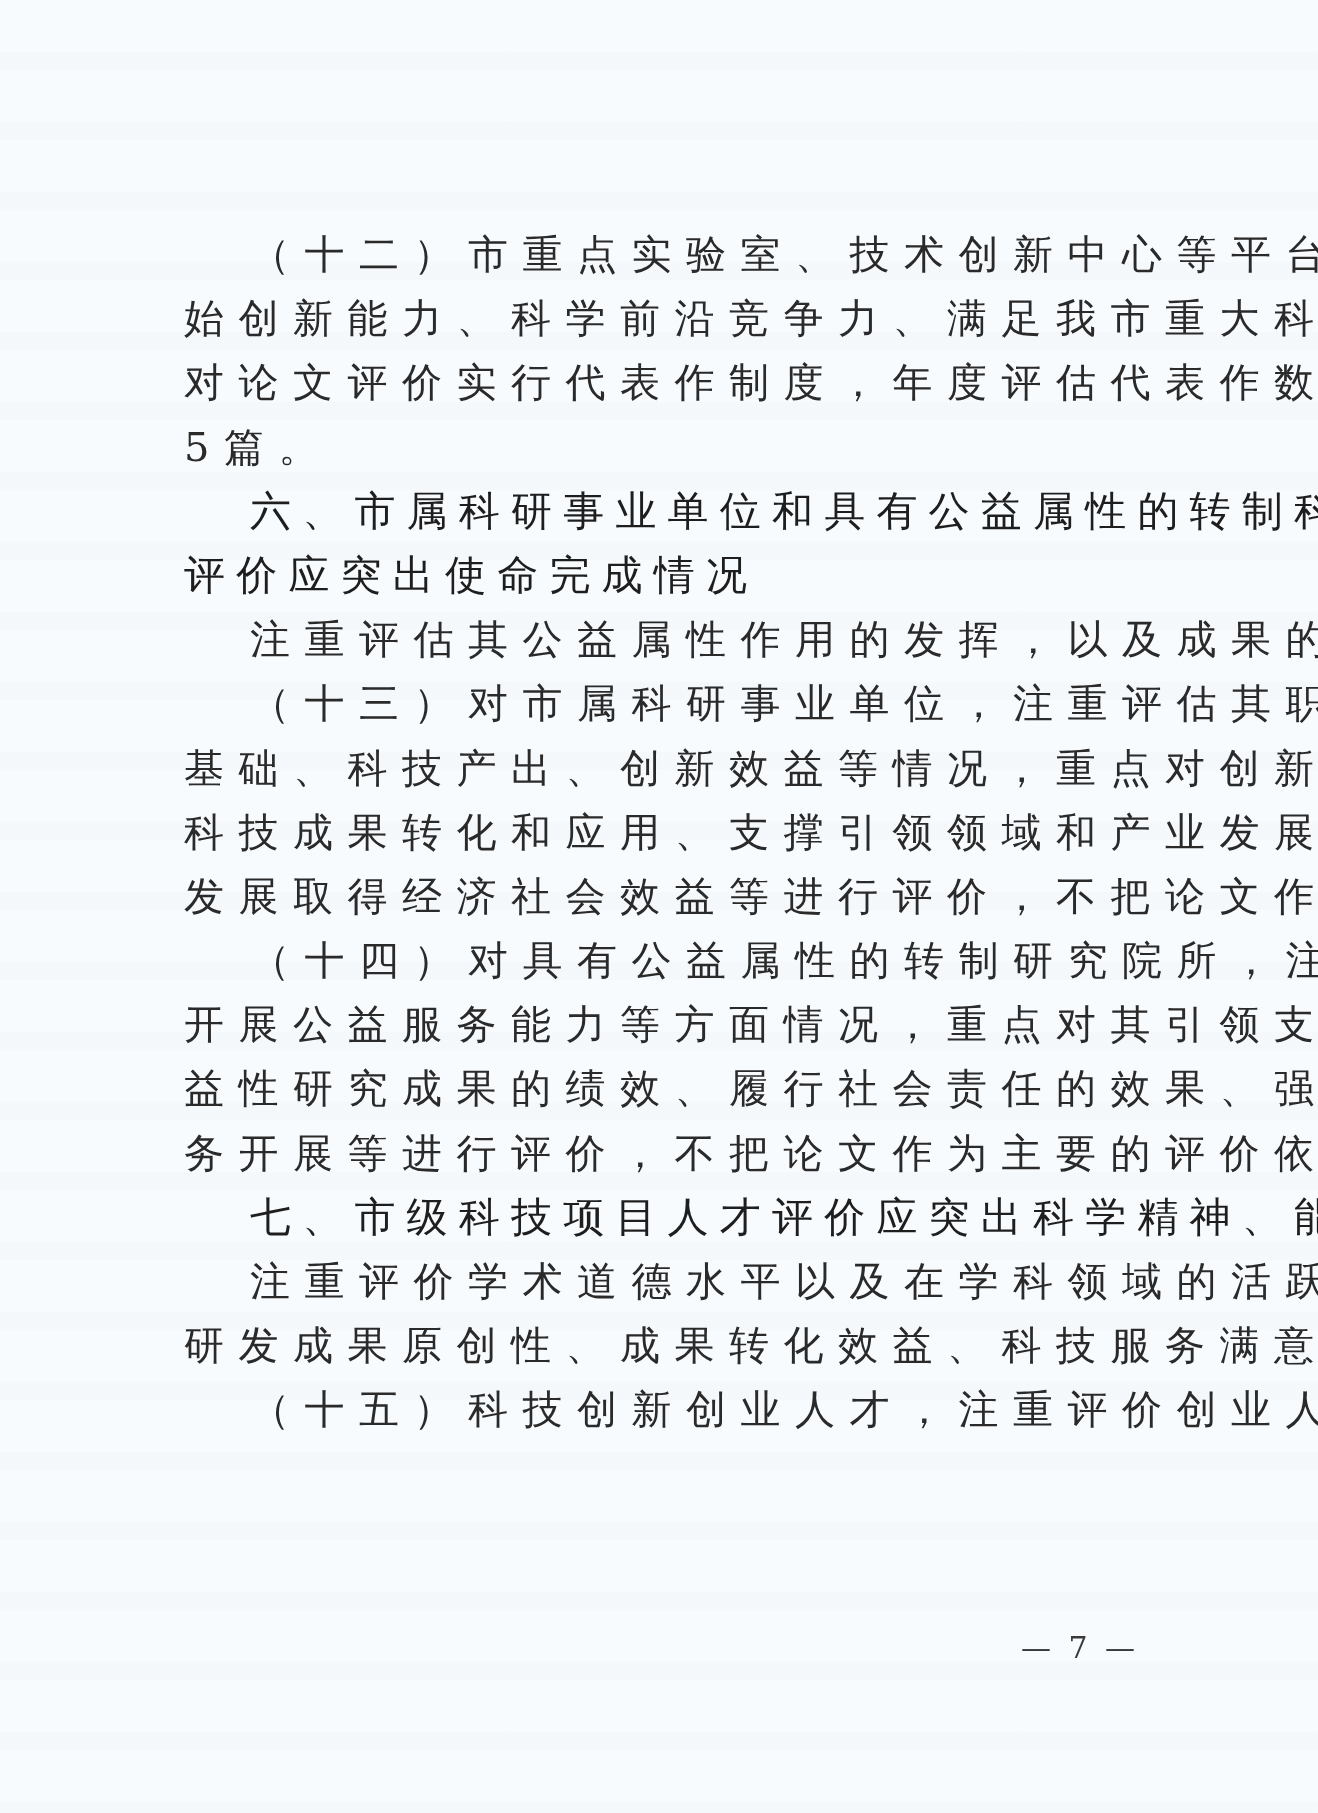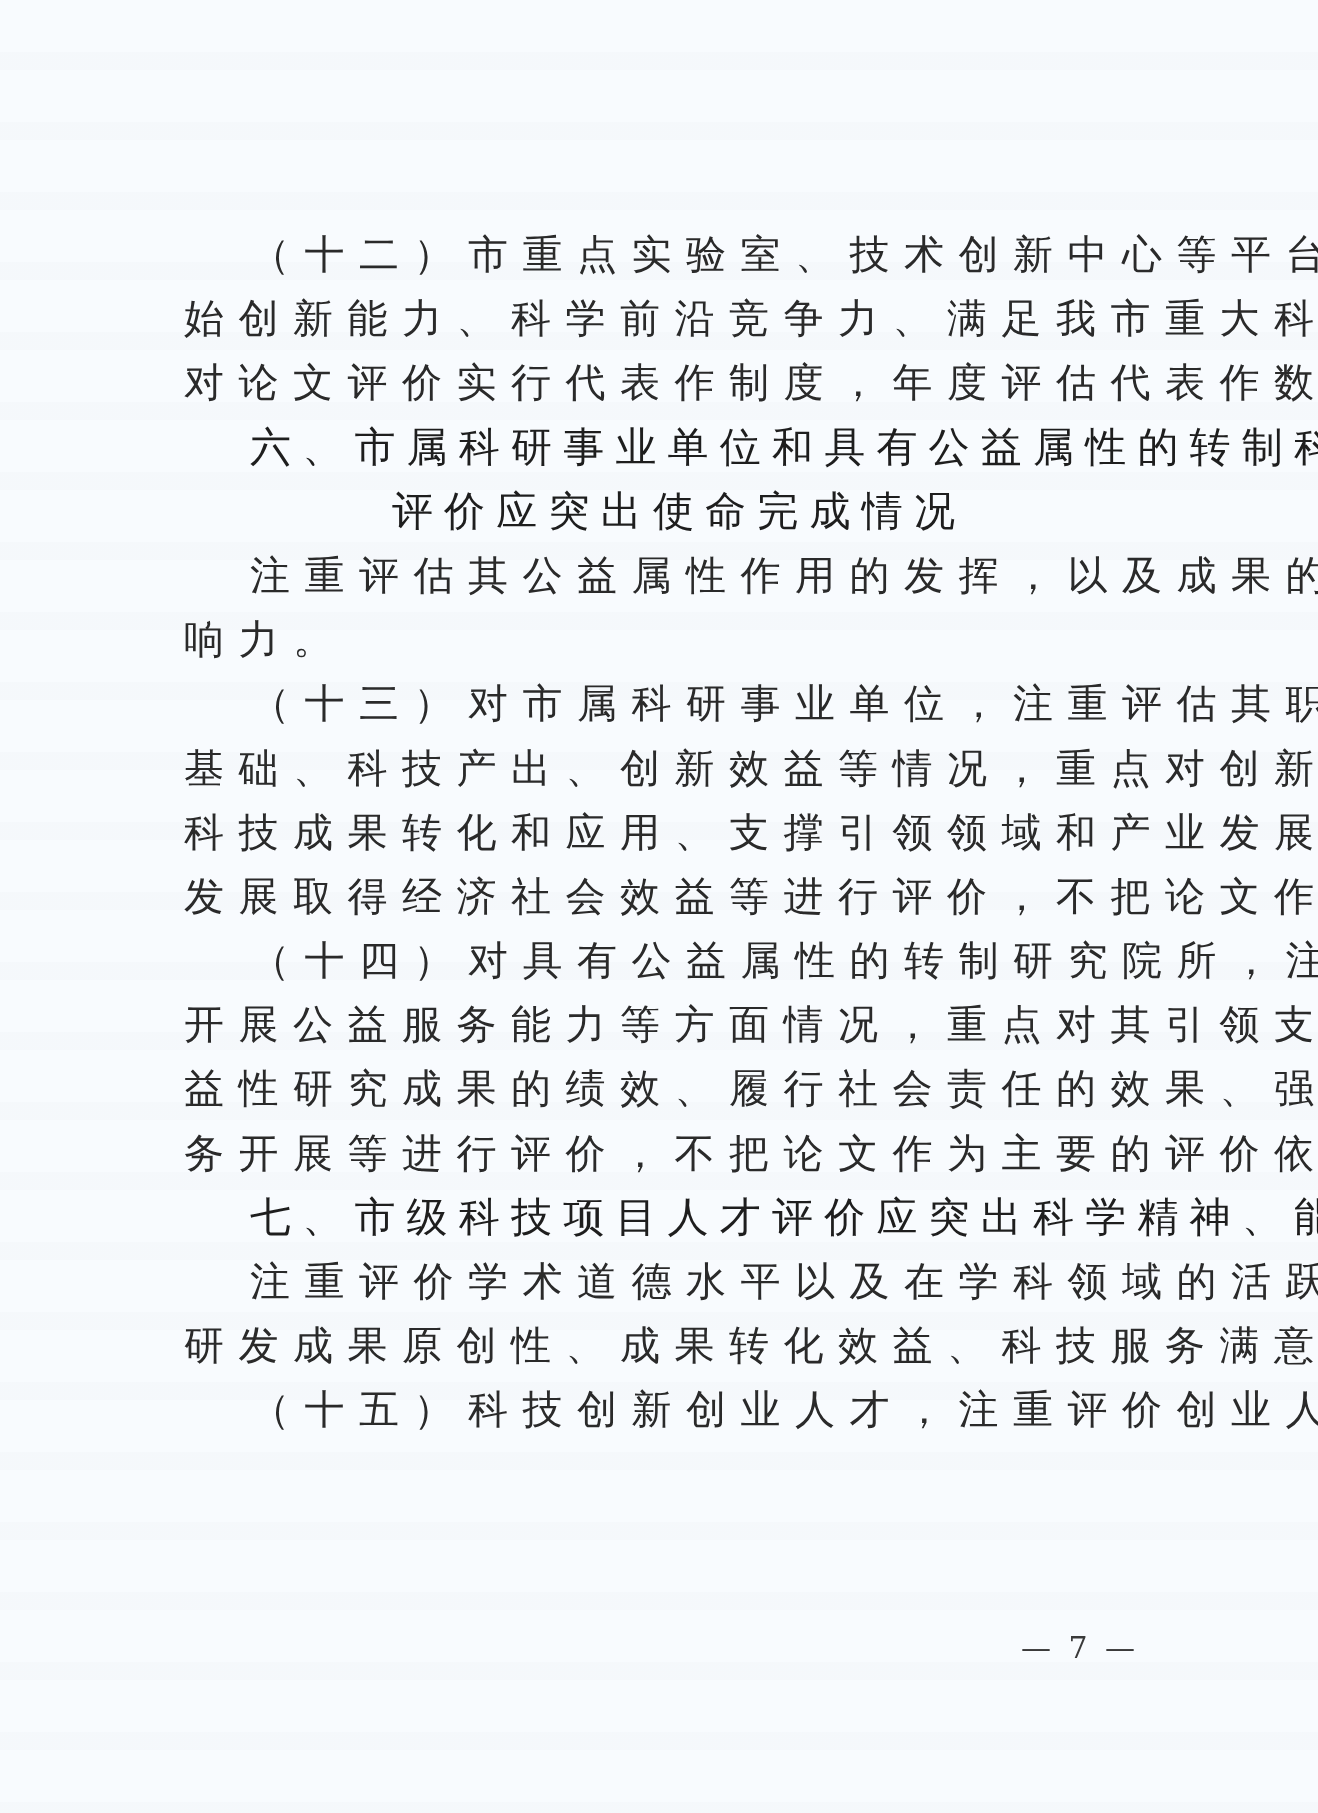--- a/index.html
+++ b/index.html
@@ -42,21 +42,20 @@
       font-family: "DejaVu Sans", "Liberation Sans", sans-serif;
       font-size: 41px;
       letter-spacing: 11.2px;
       color: #1e1e1e;
     }
     .line.heading.indent {
       padding-left: 66px;
     }
     .line.heading.cont {
       padding-left: 0;
-      text-align: center;
     }
     .page-number {
       position: absolute;
       left: 1020px;
       top: 1630px;
       width: 120px;
       font-family: "DejaVu Serif", "Liberation Serif", serif;
       font-size: 30px;
       color: #3a3a3a;
       text-align: center;
@@ -73,26 +72,26 @@
 </head>
 <body>
 
 <div class="page">
   <div class="bleed"></div>
 
   <div class="text-block">
     <div class="line indent">（十二）市重点实验室、技术创新中心等平台，注重评估原</div>
     <div class="line">始创新能力、科学前沿竞争力、满足我市重大科技需求的能力等。</div>
     <div class="line">对论文评价实行代表作制度，年度评估代表作数量原则上不超过</div>
+    <div class="line">5篇。</div>
 
     <div class="line heading indent">六、市属科研事业单位和具有公益属性的转制科研院所绩效</div>
     <div class="line heading cont">评价应突出使命完成情况</div>
 
     <div class="line indent">注重评估其公益属性作用的发挥，以及成果的学术价值和影</div>
-    <div class="line">响力。</div>
 
     <div class="line indent">（十三）对市属科研事业单位，注重评估其职责定位、科技</div>
     <div class="line">基础、科技产出、创新效益等情况，重点对创新成果产出和影响、</div>
     <div class="line">科技成果转化和应用、支撑引领领域和产业发展、服务经济社会</div>
     <div class="line">发展取得经济社会效益等进行评价，不把论文作为主要的评价依</div>
 
     <div class="line indent">（十四）对具有公益属性的转制研究院所，注重评估其持续</div>
     <div class="line">开展公益服务能力等方面情况，重点对其引领支撑产业发展、公</div>
     <div class="line">益性研究成果的绩效、履行社会责任的效果、强化及保障公益服</div>
     <div class="line">务开展等进行评价，不把论文作为主要的评价依据和考核指标。</div>

